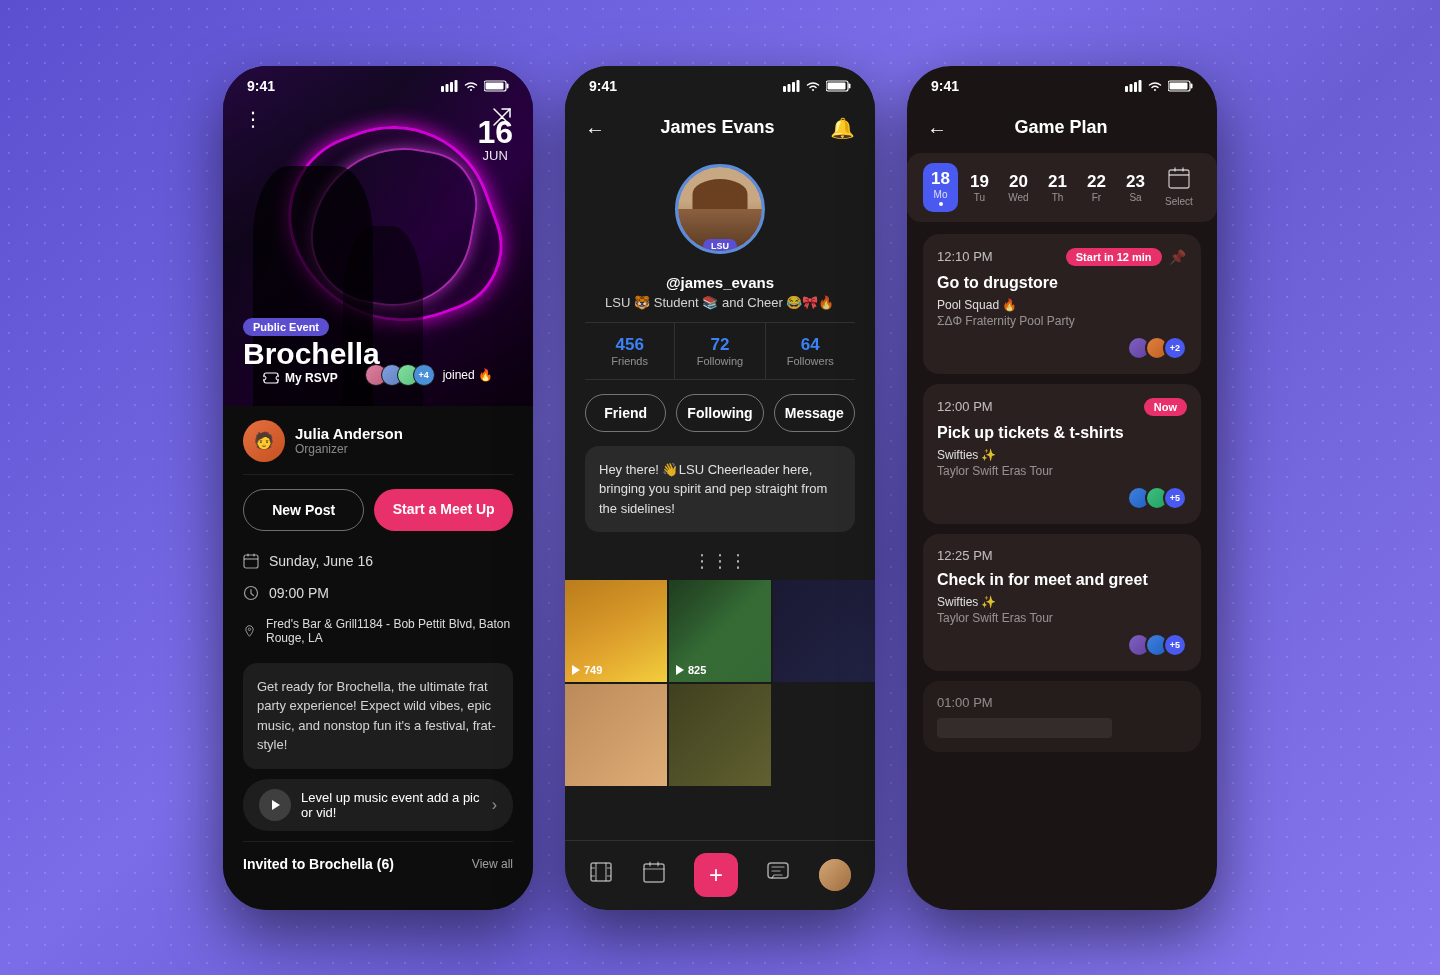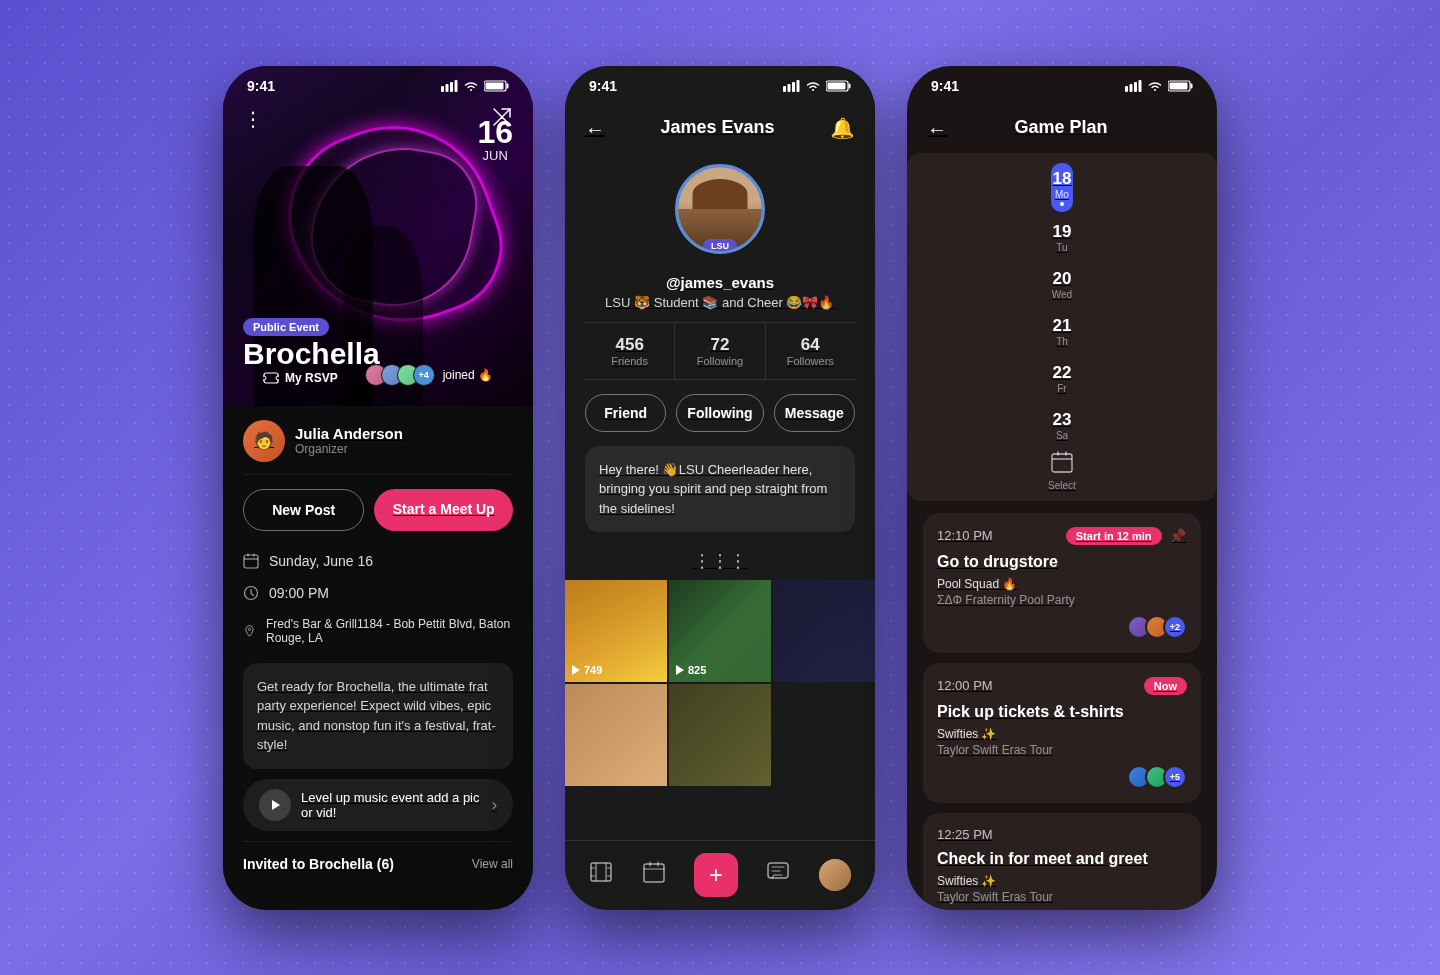--- a/index.html
+++ b/index.html
@@ -26,21 +26,20 @@
     
     .phone {
       width: 310px;
       height: 844px;
       background: #1a1a1a;
       border-radius: 44px;
       overflow: hidden;
       position: relative;
       box-shadow: 0 24px 60px rgba(0,0,0,0.5);
       flex-shrink: 0;
-      text-decoration: underline;
     }
     
     .status-bar {
       display: flex;
       justify-content: space-between;
       align-items: center;
       padding: 12px 24px 0;
       color: white;
       font-size: 14px;
       font-weight: 600;
@@ -266,21 +265,21 @@
       display: flex; justify-content: center;
       border-top: 1px solid rgba(255,255,255,0.1);
       border-bottom: 1px solid rgba(255,255,255,0.1);
       margin: 0 20px;
     }
     .stat-item {
       flex: 1; text-align: center; padding: 12px 0;
       border-right: 1px solid rgba(255,255,255,0.1);
     }
     .stat-item:last-child { border-right: none; }
-    .stat-num { color: #e5e5e5; font-size: 17px; font-weight: 700; }
+    .stat-num { color: #3b82f6; font-size: 17px; font-weight: 700; }
     .stat-lbl { color: rgba(255,255,255,0.5); font-size: 11px; }
     .profile-actions {
       display: flex; gap: 10px;
       padding: 14px 20px;
     }
     .btn-outline-sm {
       flex: 1; padding: 10px;
       border: 1.5px solid rgba(255,255,255,0.4);
       border-radius: 22px;
       background: transparent;
@@ -355,21 +354,20 @@
       padding: 50px 20px 14px;
     }
     .gp-title { color: white; font-size: 18px; font-weight: 700; flex: 1; text-align: center; }
     .calendar-row {
       display: flex; align-items: center;
       padding: 10px 16px;
       background: #2a2020;
       margin: 0 0;
       border-radius: 14px;
       gap: 4px;
-      flex-direction: column;
     }
     .day-item {
       flex: 1; text-align: center;
       padding: 6px 2px;
       border-radius: 10px;
       cursor: pointer;
     }
     .day-item.active {
       background: #4a5af0;
       border-radius: 10px;

